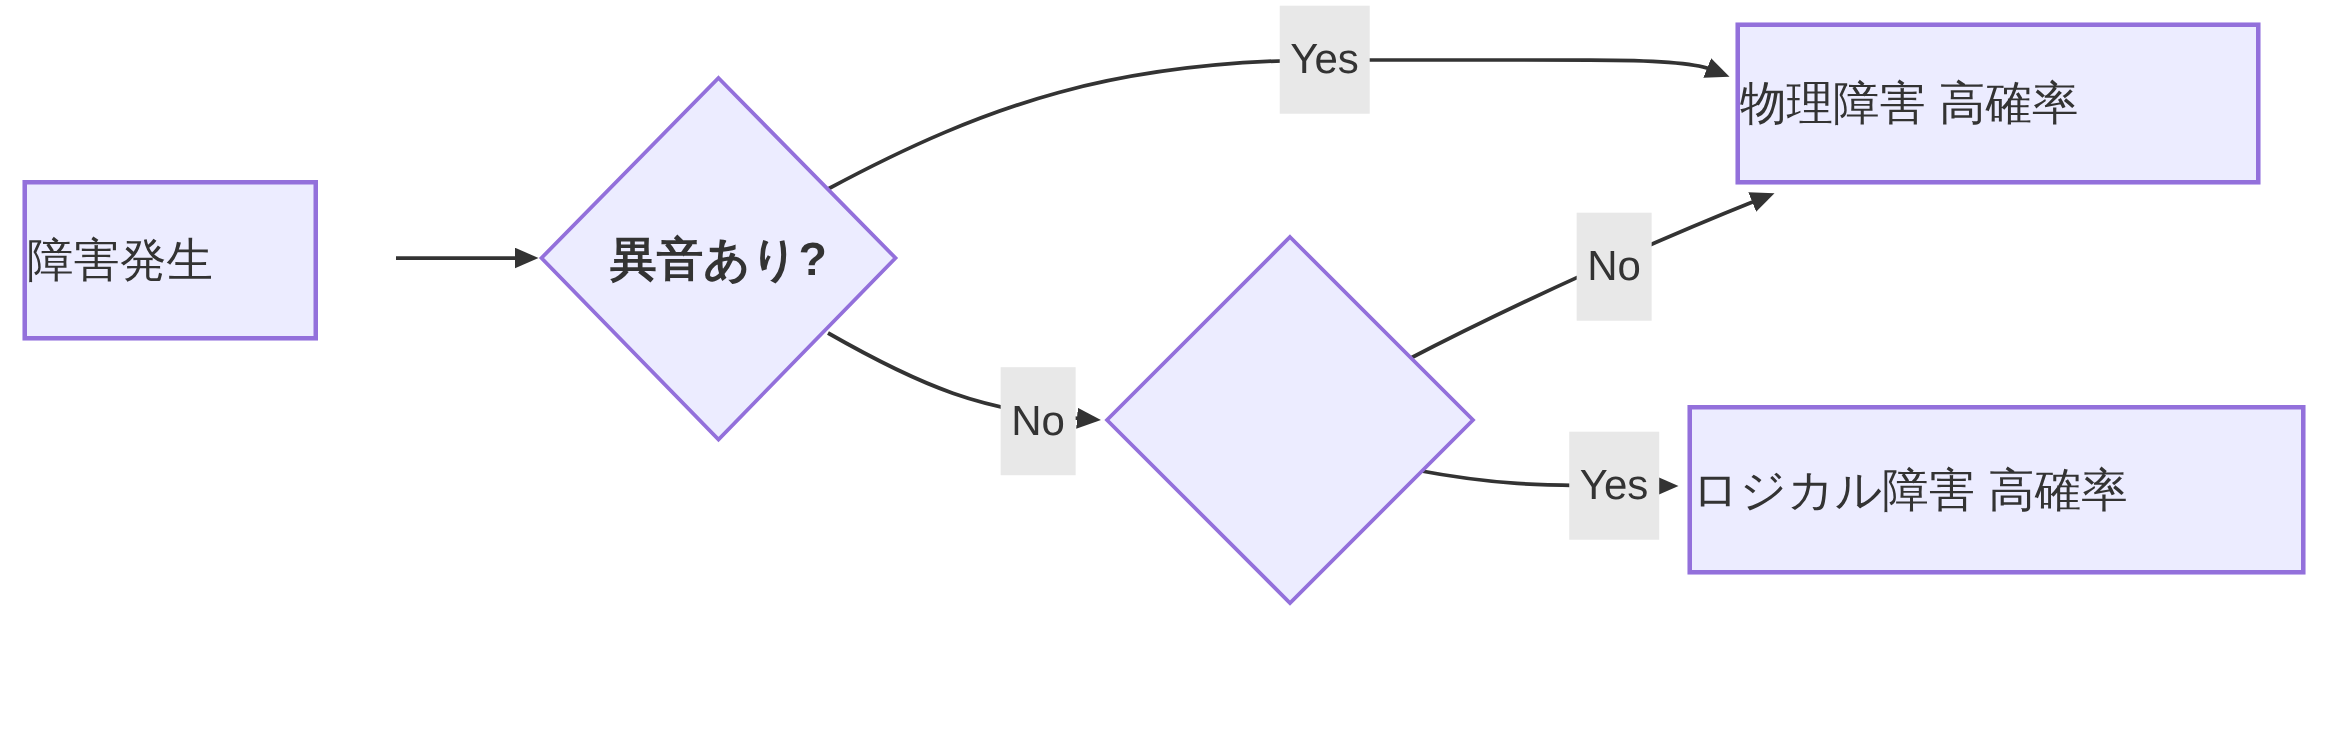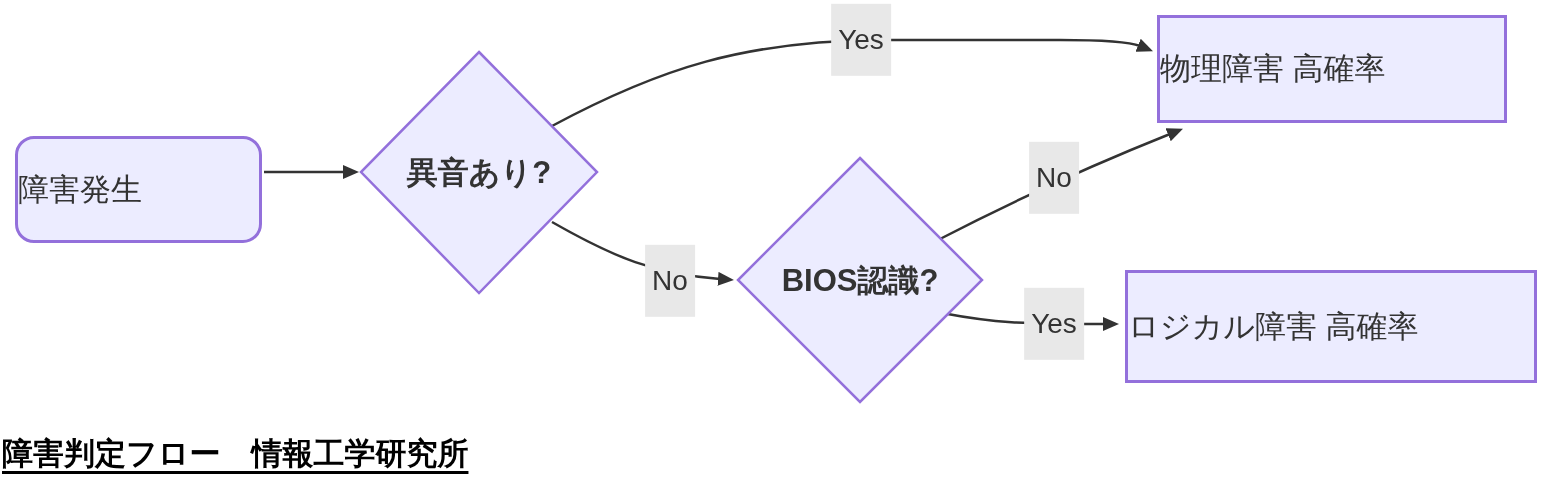--- a/index.html
+++ b/index.html
@@ -53,20 +53,21 @@
   }
   .edge-label {
     position: absolute;
     transform: translate(-50%, -50%);
     background: #e8e8e8;
     color: #333333;
     font-size: 28px;
     line-height: 1.3;
     padding: 18px 7px;
     white-space: nowrap;
+    margin-left: 22px;
   }
   .caption {
     position: absolute;
     left: 2px;
     top: 433px;
     color: #000000;
     font-size: 31px;
     font-weight: bold;
     text-decoration: underline;
     text-decoration-thickness: 2.5px;
@@ -93,35 +94,33 @@
     <path class="edge-path" d="M552,222 C615,258 655,274 720,279" marker-end="url(#arrowhead)"></path>
 
     <path class="edge-path" d="M938,240 C1015,200 1105,160 1170,134" marker-end="url(#arrowhead)"></path>
 
     <path class="edge-path" d="M942,313 C995,323 1020,324 1105,324" marker-end="url(#arrowhead)"></path>
 
     <polygon class="diamond-shape" points="479,52 597,172 479,293 361,172"></polygon>
     <polygon class="diamond-shape" points="860,158 982,280 860,402 738,280"></polygon>
   </svg>
 
-  <div class="rect-node" style="left:15px; top:136px; width:247px; height:107px;border-radius:19px;">
+  <div class="rect-node" style="left:15px; top:120px; width:197px; height:107px;">
     <span>障害発生</span>
   </div>
 
   <div class="rect-node" style="left:1157px; top:15px; width:350px; height:108px;">
     <span>物理障害 高確率</span>
   </div>
 
   <div class="rect-node" style="left:1125px; top:270px; width:412px; height:113px;">
     <span>ロジカル障害 高確率</span>
   </div>
 
   <div class="diamond-text" style="left:479px; top:173px;">異音あり?</div>
-  <div class="diamond-text" style="left:860px; top:281px;">BIOS認識?</div>
 
   <div class="edge-label" style="left:861px; top:40px;">Yes</div>
   <div class="edge-label" style="left:670px; top:281px;">No</div>
   <div class="edge-label" style="left:1054px; top:178px;">No</div>
   <div class="edge-label" style="left:1054px; top:324px;">Yes</div>
 
-  <div class="caption">障害判定フロー　情報工学研究所</div>
 
 </div>
 
 </body></html>

